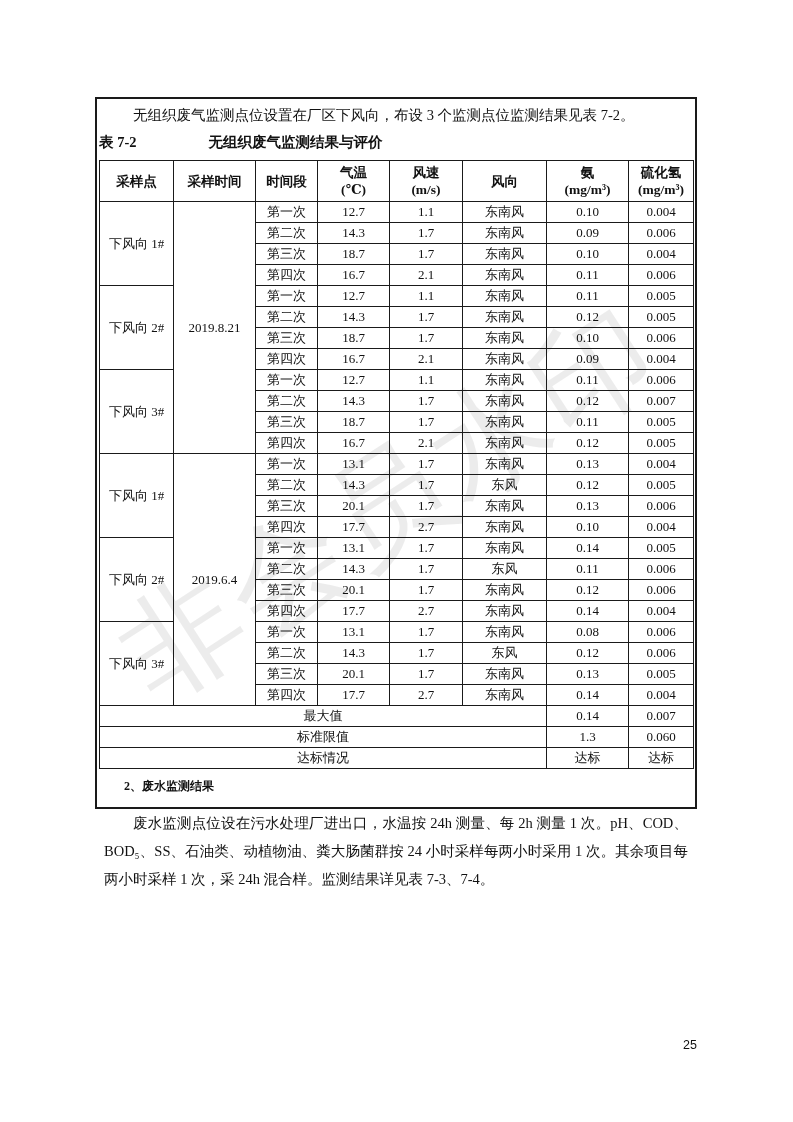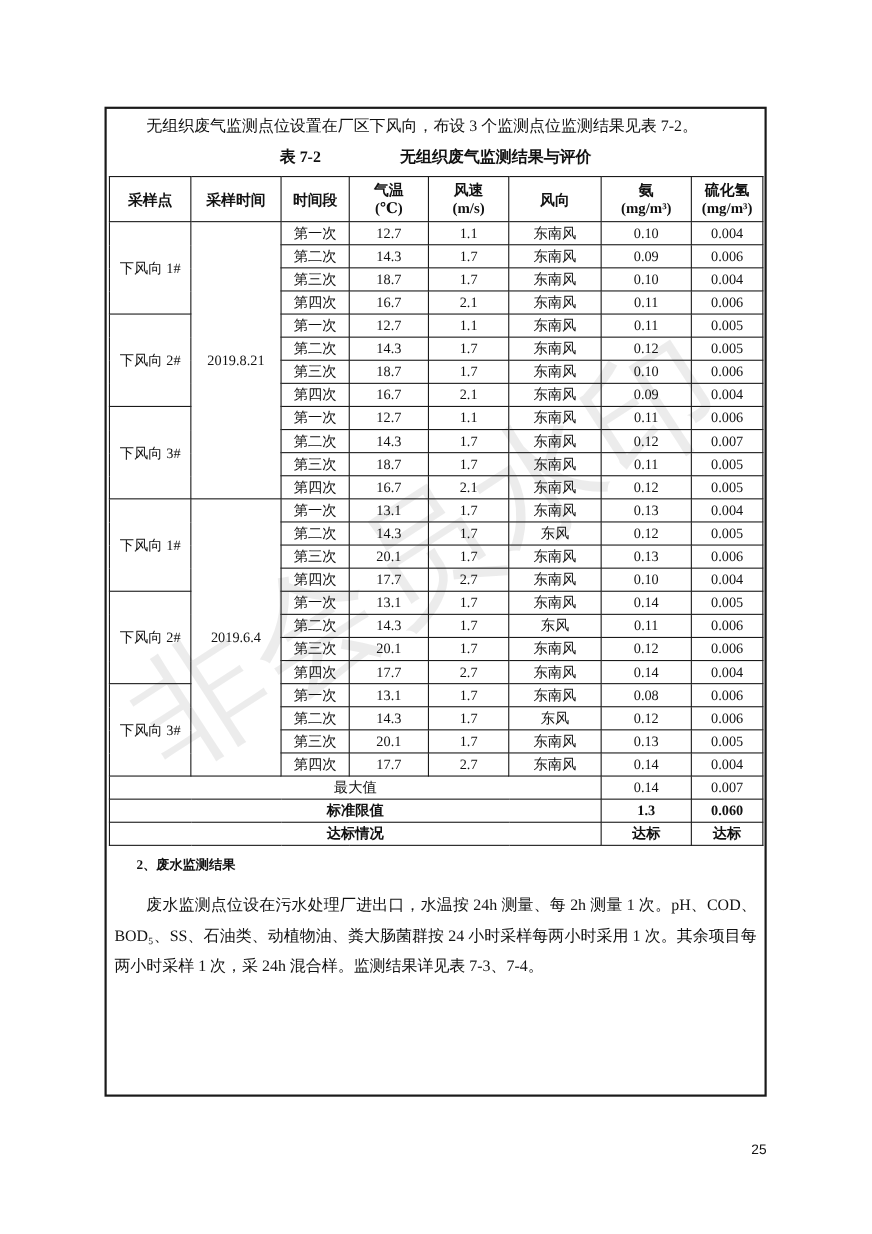--- a/index.html
+++ b/index.html
@@ -27,34 +27,33 @@
     transform-origin: center center;
     white-space: nowrap;
     letter-spacing: 4px;
     font-family: "Liberation Sans", "DejaVu Sans", sans-serif;
     pointer-events: none;
     z-index: 0;
   }
   .frame {
     position: absolute;
     left: 95px; top: 97px;
-    width: 602px; height: 900px;
+    width: 602px; height: 712px;
     border: 2px solid #1a1a1a;
     z-index: 1;
     box-sizing: border-box;
   }
   .inner { position: relative; padding: 1px 2px 0 2px; }
   .intro {
     font-size: 14.5px; line-height: 26px;
     text-indent: 2em;
     margin: 2px 5px 0 5px;
     text-align: justify;
   }
   .caption {
-    text-align: center;
     font-weight: bold;
     font-size: 14.5px;
     margin: 5px 0 8px 0;
   }
   .caption .gap { display: inline-block; width: 72px; }
   table.monitor {
     border-collapse: collapse;
     margin: 1px auto;
     table-layout: fixed;
     width: 594px;
@@ -68,21 +67,21 @@
     overflow: hidden;
   }
   table.monitor th {
     font-weight: bold;
     height: 40px;
     white-space: pre-line;
     line-height: 17px;
     font-size: 13.5px;
   }
   table.monitor td { height: 20px; line-height: 20px; }
-  .bold { font-weight: bold; }
+  .bold { font-weight: normal; }
   col.c0 { width: 74px; } col.c1 { width: 82px; } col.c2 { width: 62px; }
   col.c3 { width: 72px; } col.c4 { width: 73px; } col.c5 { width: 84px; }
   col.c6 { width: 82px; } col.c7 { width: 65px; }
   .para {
     font-size: 14.5px; line-height: 28px;
     text-align: justify;
     text-indent: 2em;
     margin: 9px 5px 0 5px;
   }
   .section-heading {

